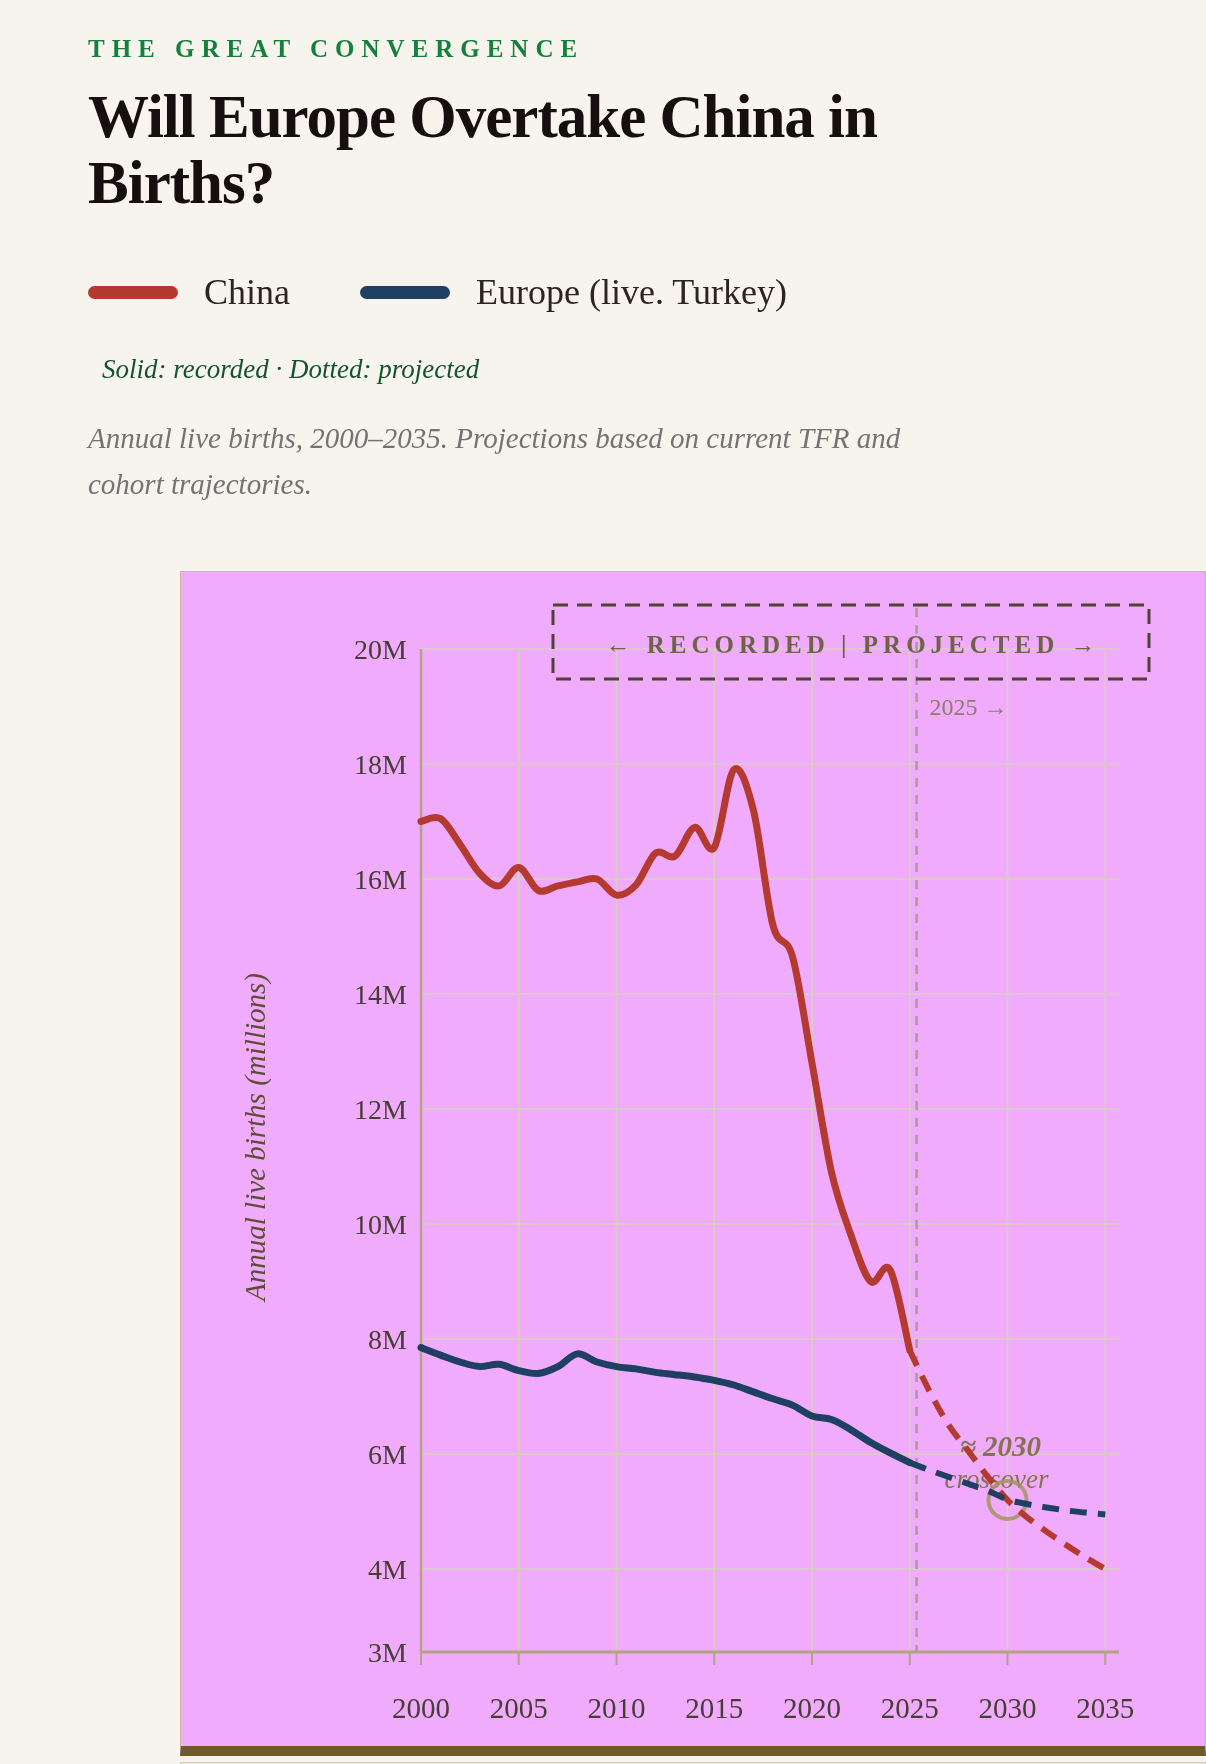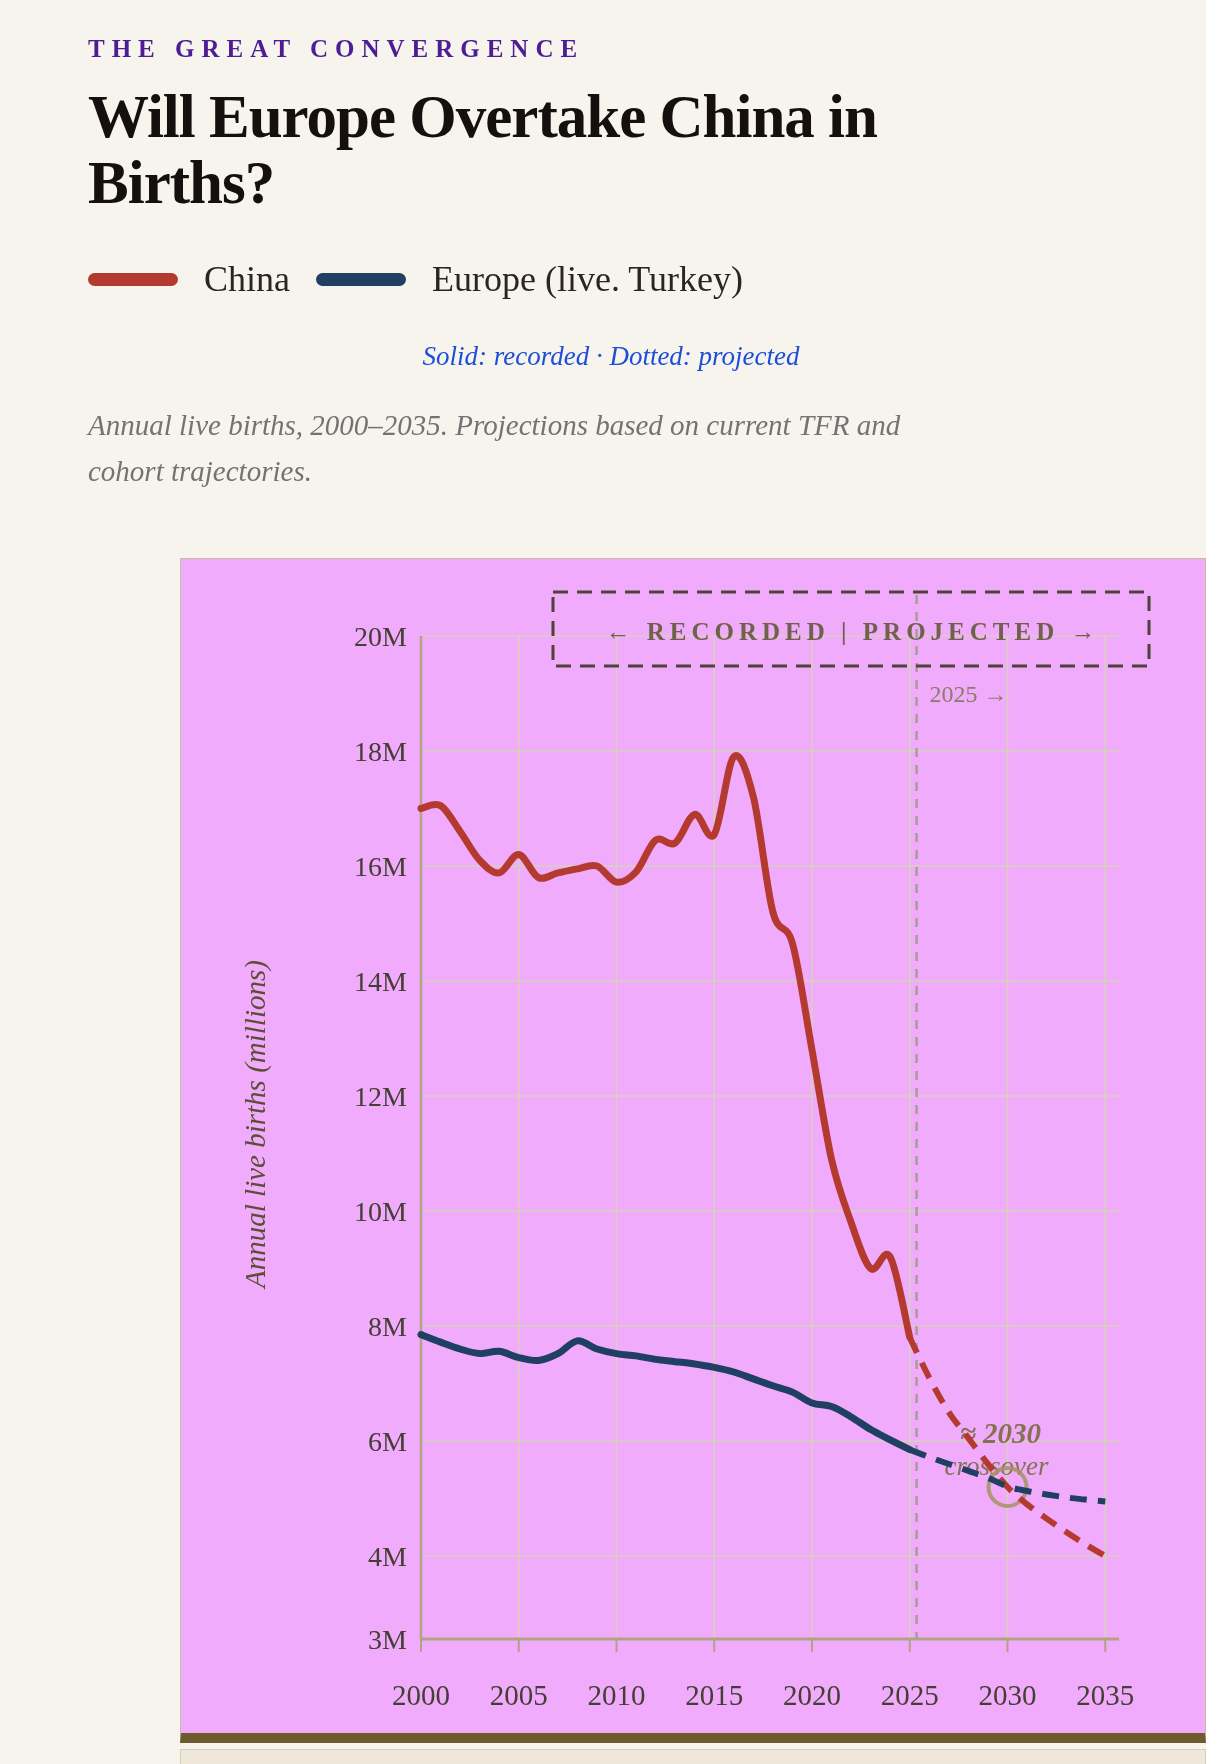--- a/index.html
+++ b/index.html
@@ -4,33 +4,33 @@
 <style>
   html,body{margin:0;padding:0;}
   body{
     width:1206px;height:1764px;overflow:hidden;
     background:#f7f4ee;
     font-family:"Liberation Serif","DejaVu Serif",serif;
     color:#191310;
   }
   .content{padding:34px 86px 0 88px;}
   .kicker{
-    color:#4c1d95;font-weight:bold;font-size:25px;letter-spacing:7px;
+    color:#15803d;font-weight:bold;font-size:25px;letter-spacing:7px;
     line-height:30px;
   }
   .title{
     margin:20px 0 0 0;max-width:960px;
     font-size:61px;font-weight:bold;line-height:66px;letter-spacing:-1px;
     color:#15100d;
   }
-  .legend{display:flex;align-items:center;gap:26px;margin-top:42px;}
+  .legend{display:flex;align-items:center;gap:70px;margin-top:55px;}
   .legend-item{display:flex;align-items:center;gap:26px;font-size:36px;color:#2b251f;}
   .swatch{width:90px;height:13px;border-radius:7px;}
   .stylenote{
-    margin:40px 0 0 14px;font-style:italic;font-size:27px;color:#1d4ed8;line-height:32px;text-align:center;
+    margin:40px 0 0 14px;font-style:italic;font-size:27px;color:#14532d;line-height:32px;
   }
   .caption{
     margin:30px 0 0 0;max-width:880px;
     font-style:italic;font-size:29px;color:#737373;line-height:46px;
   }
   .card{
     position:relative;
     margin:64px 0 0 92px;
     width:1024px;height:1174px;
     background:#f0abfc;

